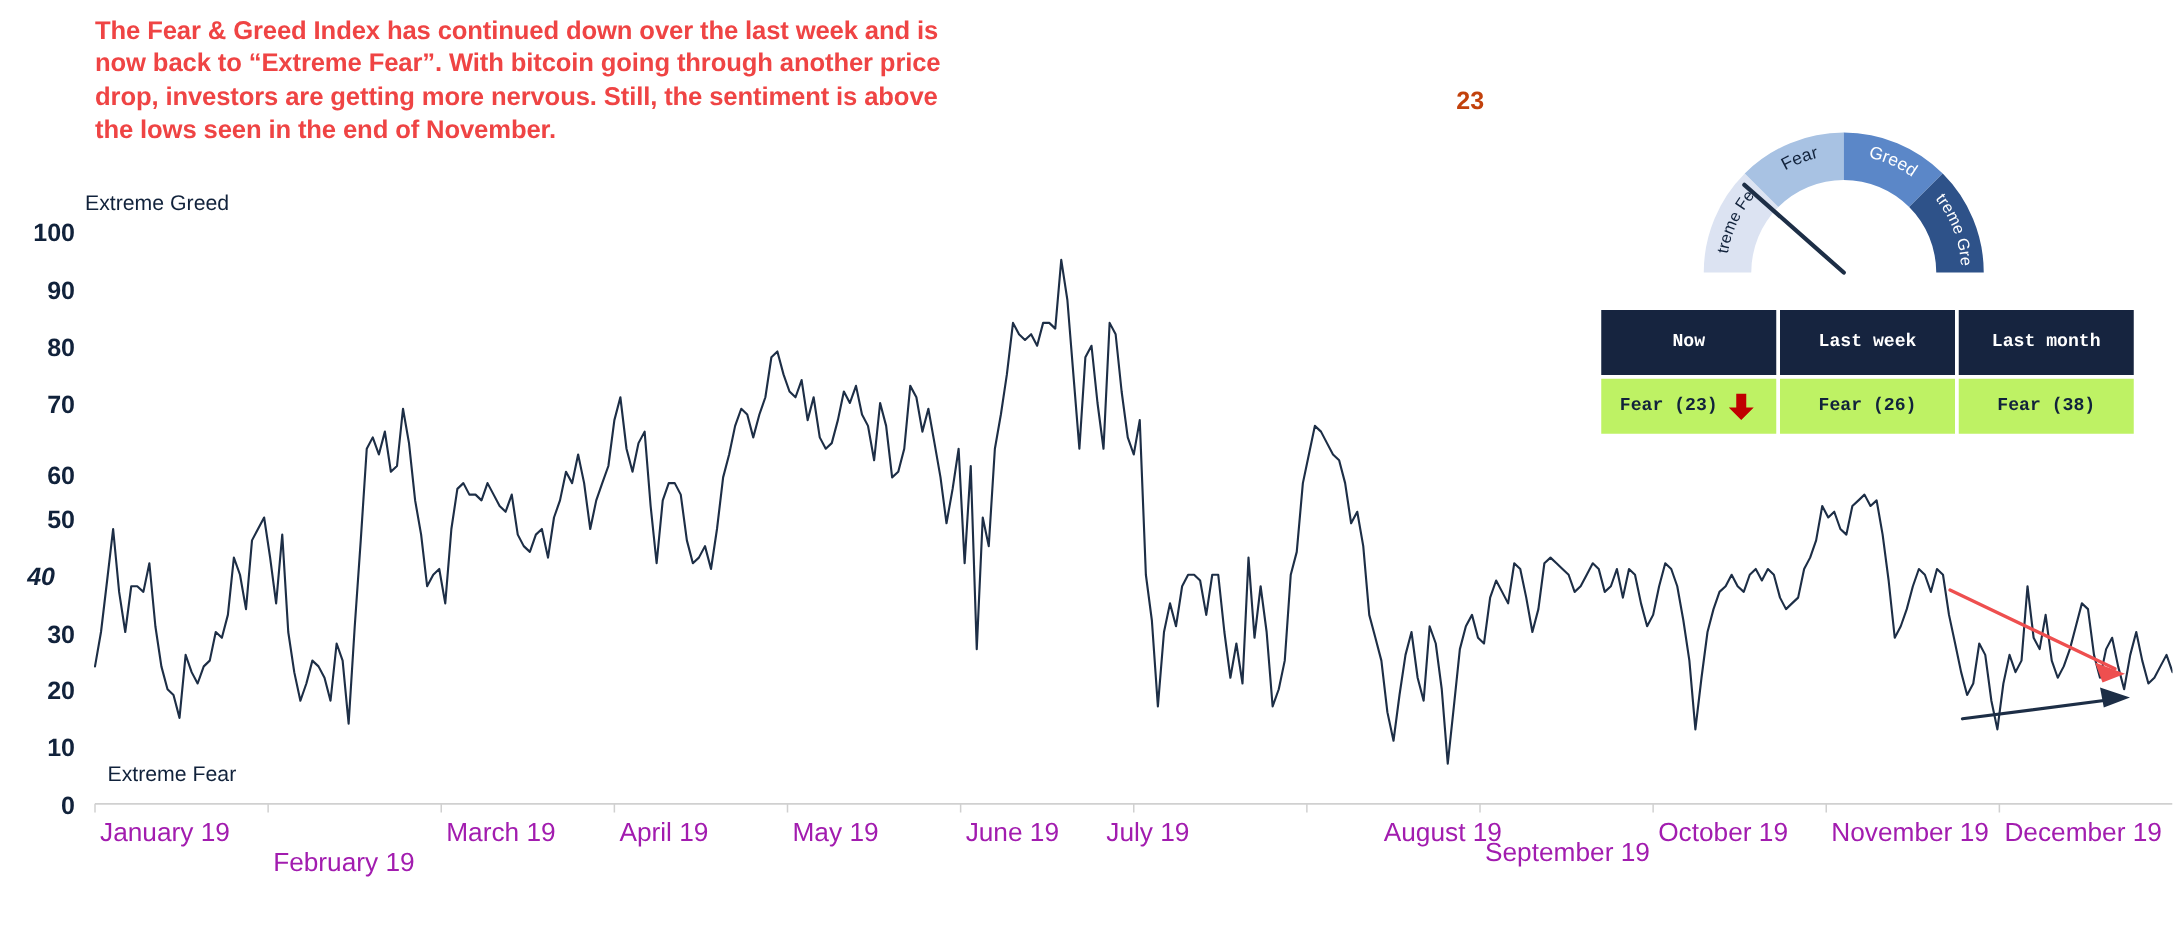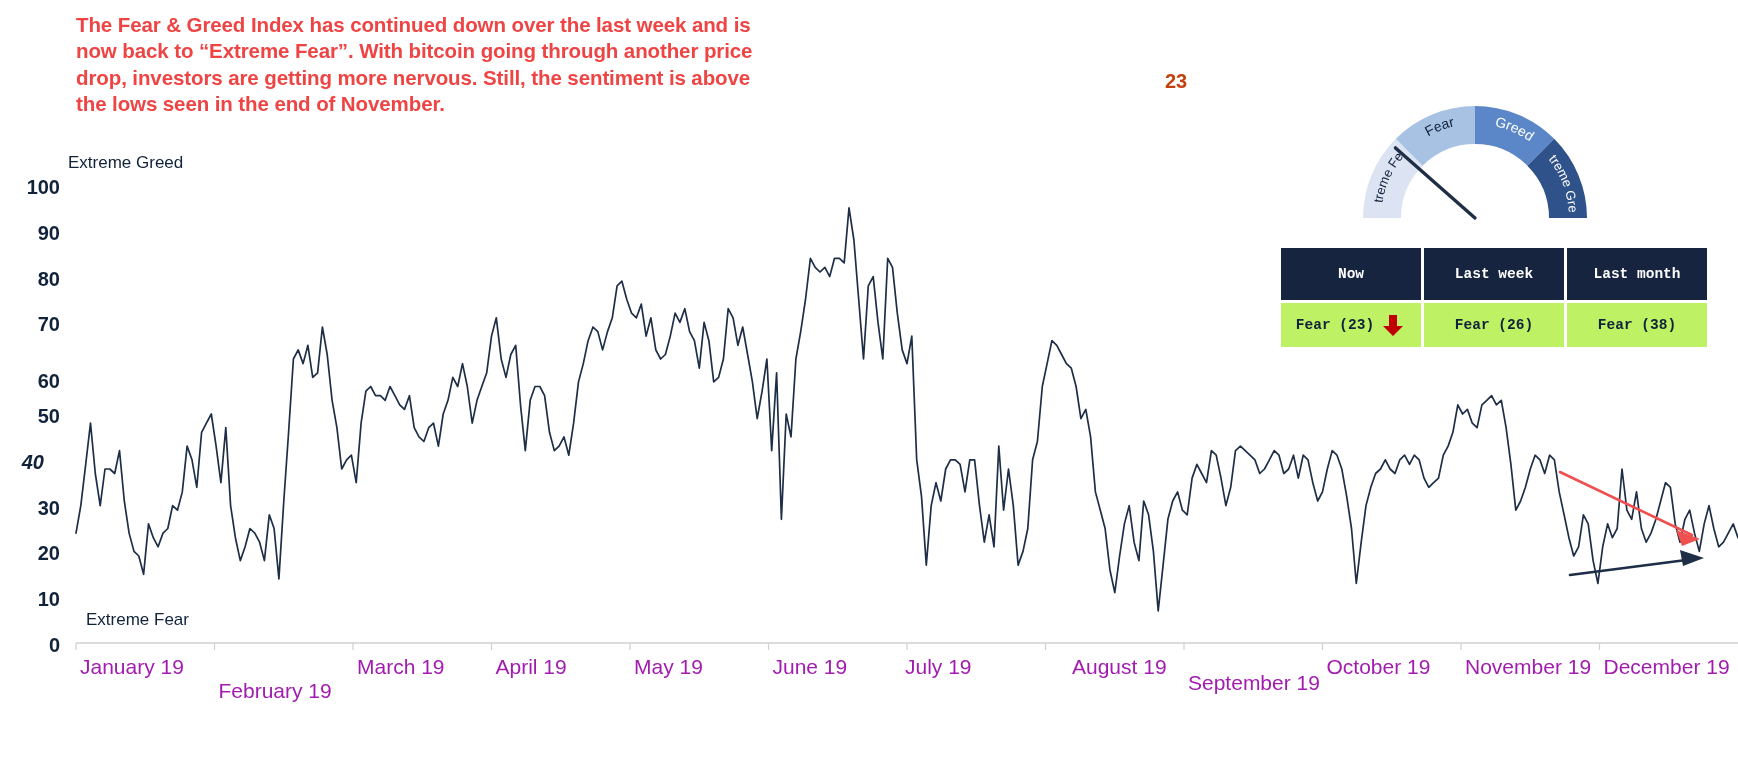--- a/index.html
+++ b/index.html
@@ -151,22 +151,22 @@
       <div class="ytick" style="left: 18px; top: 71.8px;">90</div>
       <div class="ytick" style="left: 18px; top: 26px;">100</div>
     </div>
   <div id="xtick-host">
       <div class="xtick" style="left: 80px;">January 19</div>
       <div class="xtick" style="left: 218.5px; margin-top: 24px;">February 19</div>
       <div class="xtick" style="left: 357px;">March 19</div>
       <div class="xtick" style="left: 495.5px;">April 19</div>
       <div class="xtick" style="left: 634px;">May 19</div>
       <div class="xtick" style="left: 772.5px;">June 19</div>
-      <div class="xtick" style="left: 905px;">July 19</div>
-      <div class="xtick" style="left: 1072px;">August 19</div>
+      <div class="xtick" style="left: 885px;">July 19</div>
+      <div class="xtick" style="left: 1107px;">August 19</div>
       <div class="xtick" style="left: 1188px; margin-top: 16px;">September 19</div>
       <div class="xtick" style="left: 1326.5px;">October 19</div>
       <div class="xtick" style="left: 1465px;">November 19</div>
       <div class="xtick" style="left: 1603.5px;">December 19</div>
     </div>
 
   <svg id="plot-svg" width="1738" height="611">
     <line id="axis-line" x1="76" y1="493" x2="1738" y2="493" stroke="#d0d0d0" stroke-width="1.4"></line>
     <g id="axis-ticks">
         <line x1="76" x2="76" y1="493" y2="500" stroke="#d0d0d0" stroke-width="1.2"></line>

